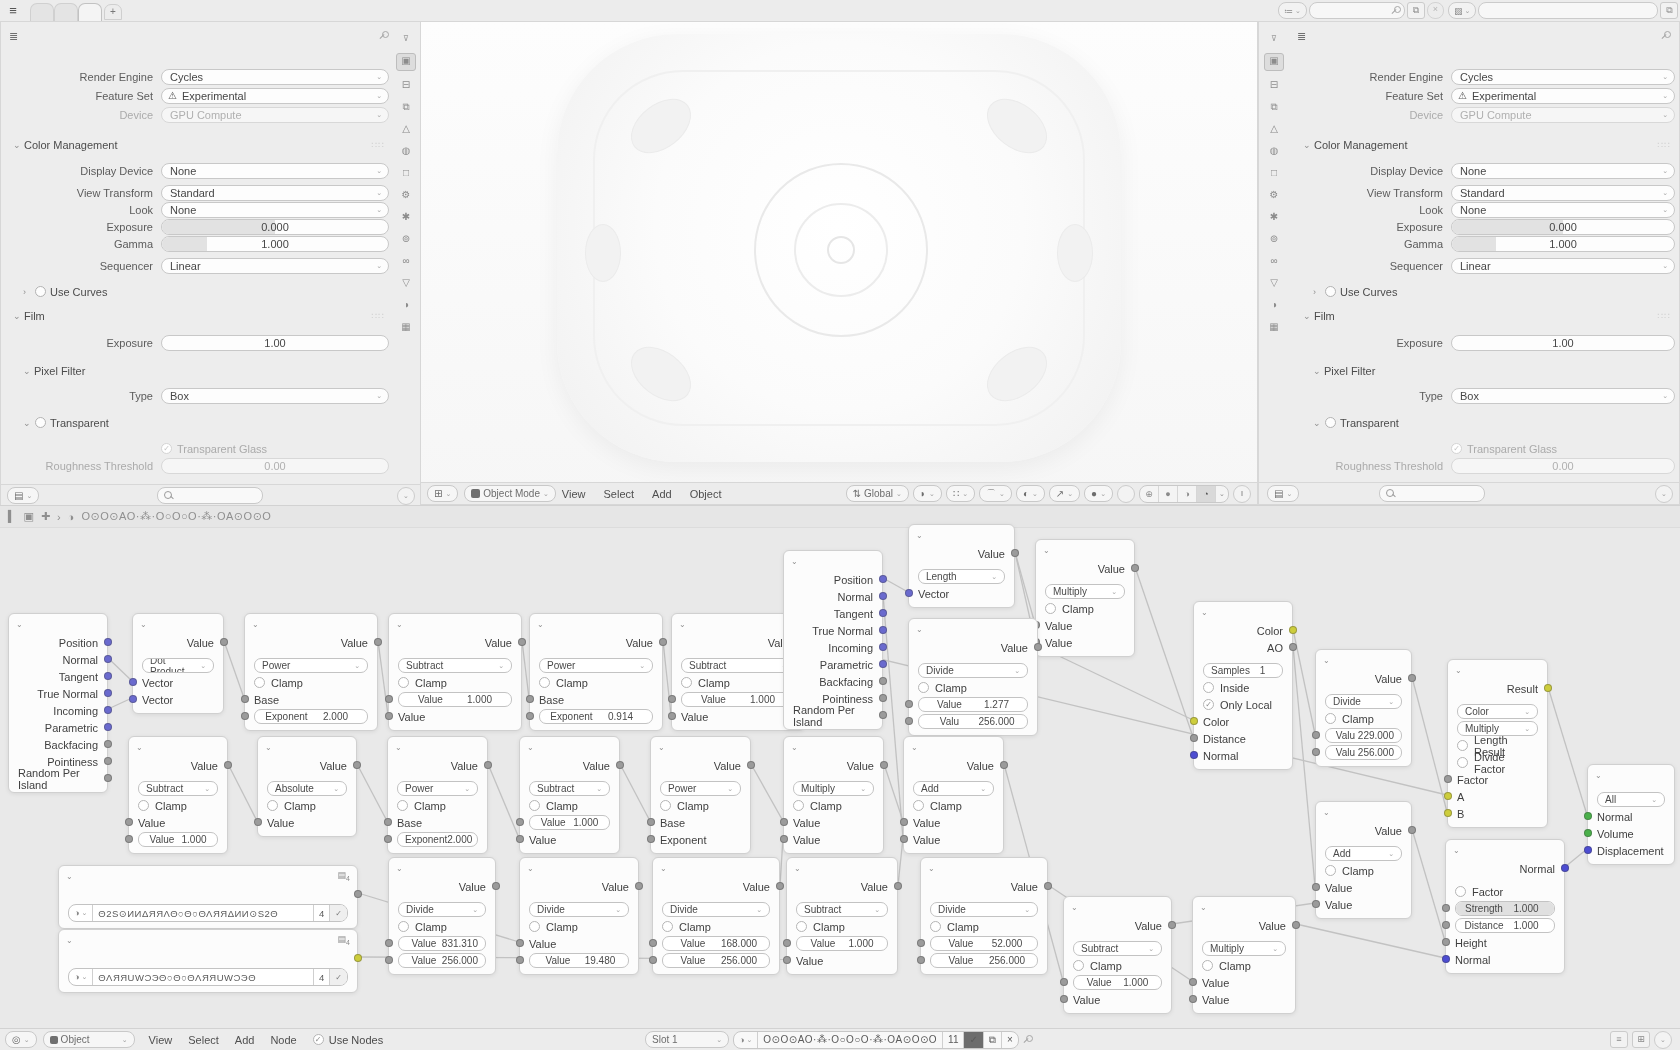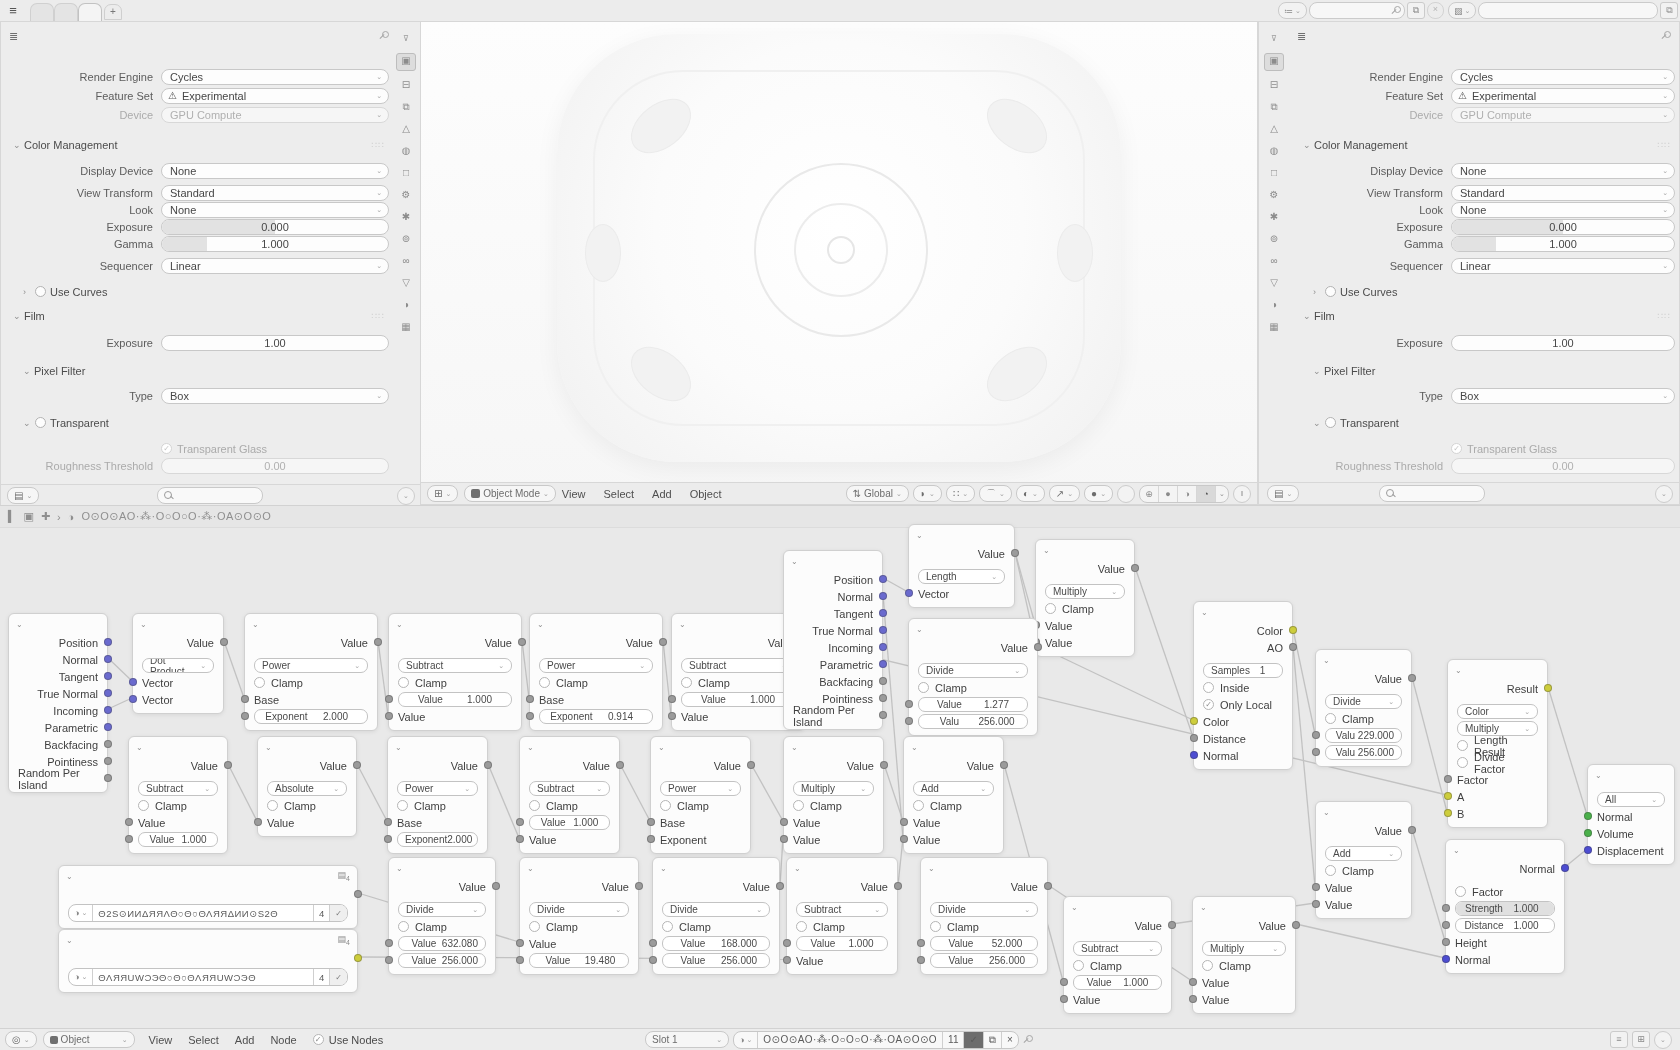--- a/index.html
+++ b/index.html
@@ -1320,21 +1320,21 @@
           </div>
         </div>
         <div class="nrow">
           <span class="nchk"></span>
           <span class="nlbl">Clamp</span>
         </div>
         <div class="nrow">
           <i class="sock left g"></i>
           <div class="npill">
             <span class="fl">Value</span>
-            <span class="fr">632.080</span>
+            <span class="fr">831.310</span>
           </div>
         </div>
         <div class="nrow">
           <i class="sock left g"></i>
           <div class="npill">
             <span class="fl">Value</span>
             <span class="fr">256.000</span>
           </div>
         </div>
       </div>

